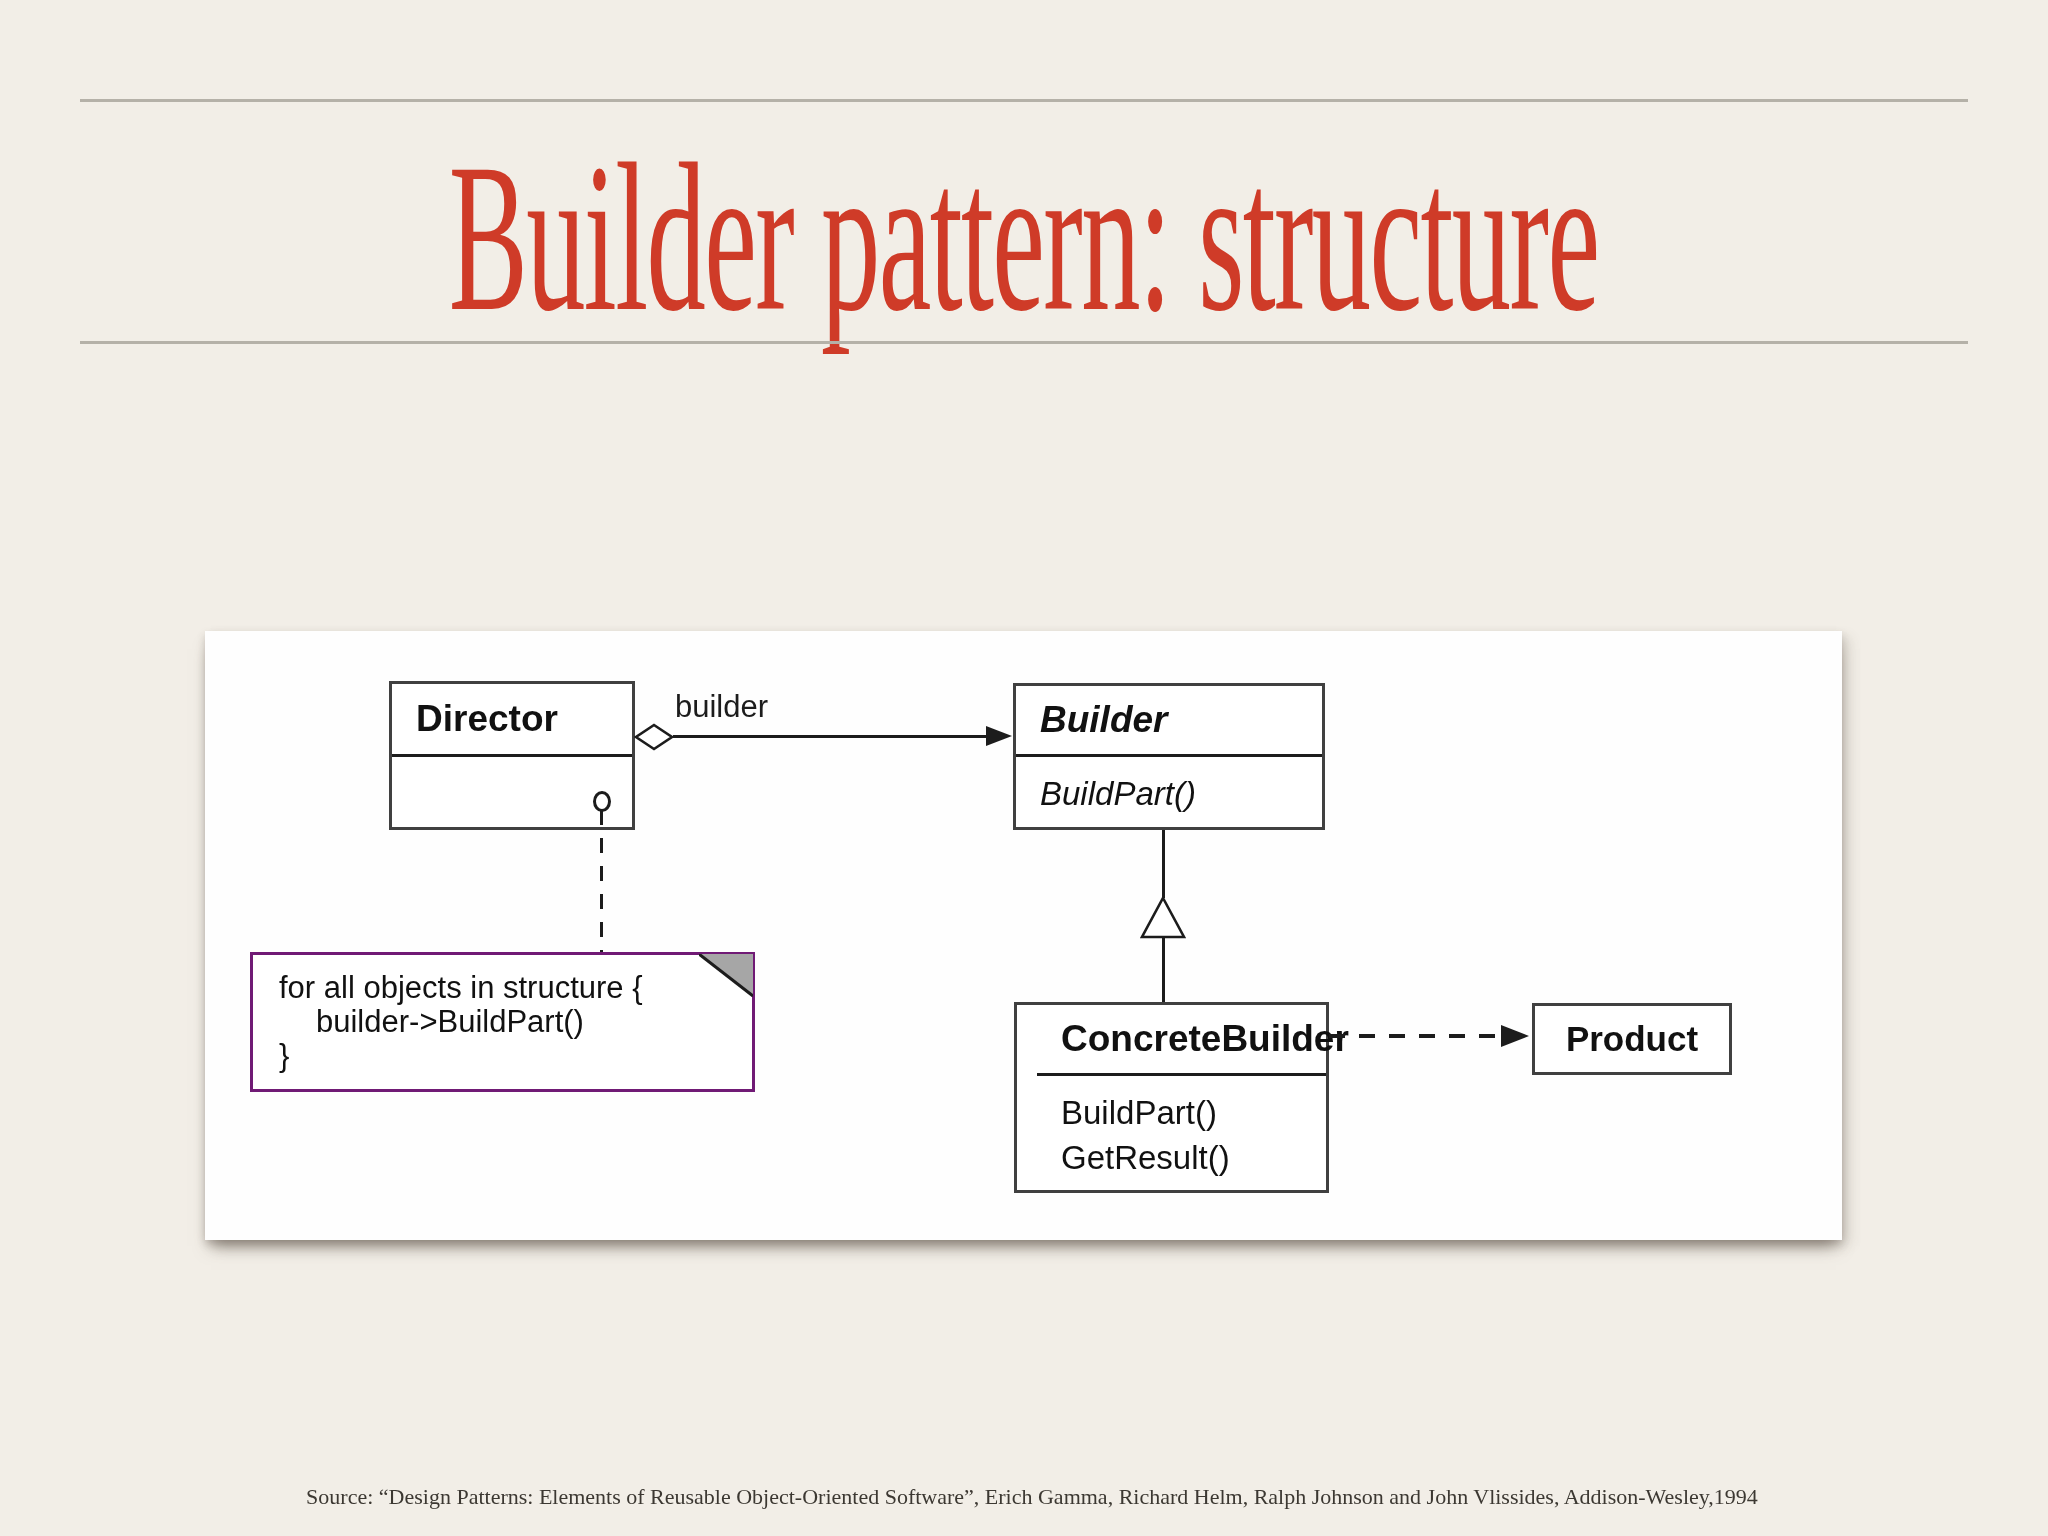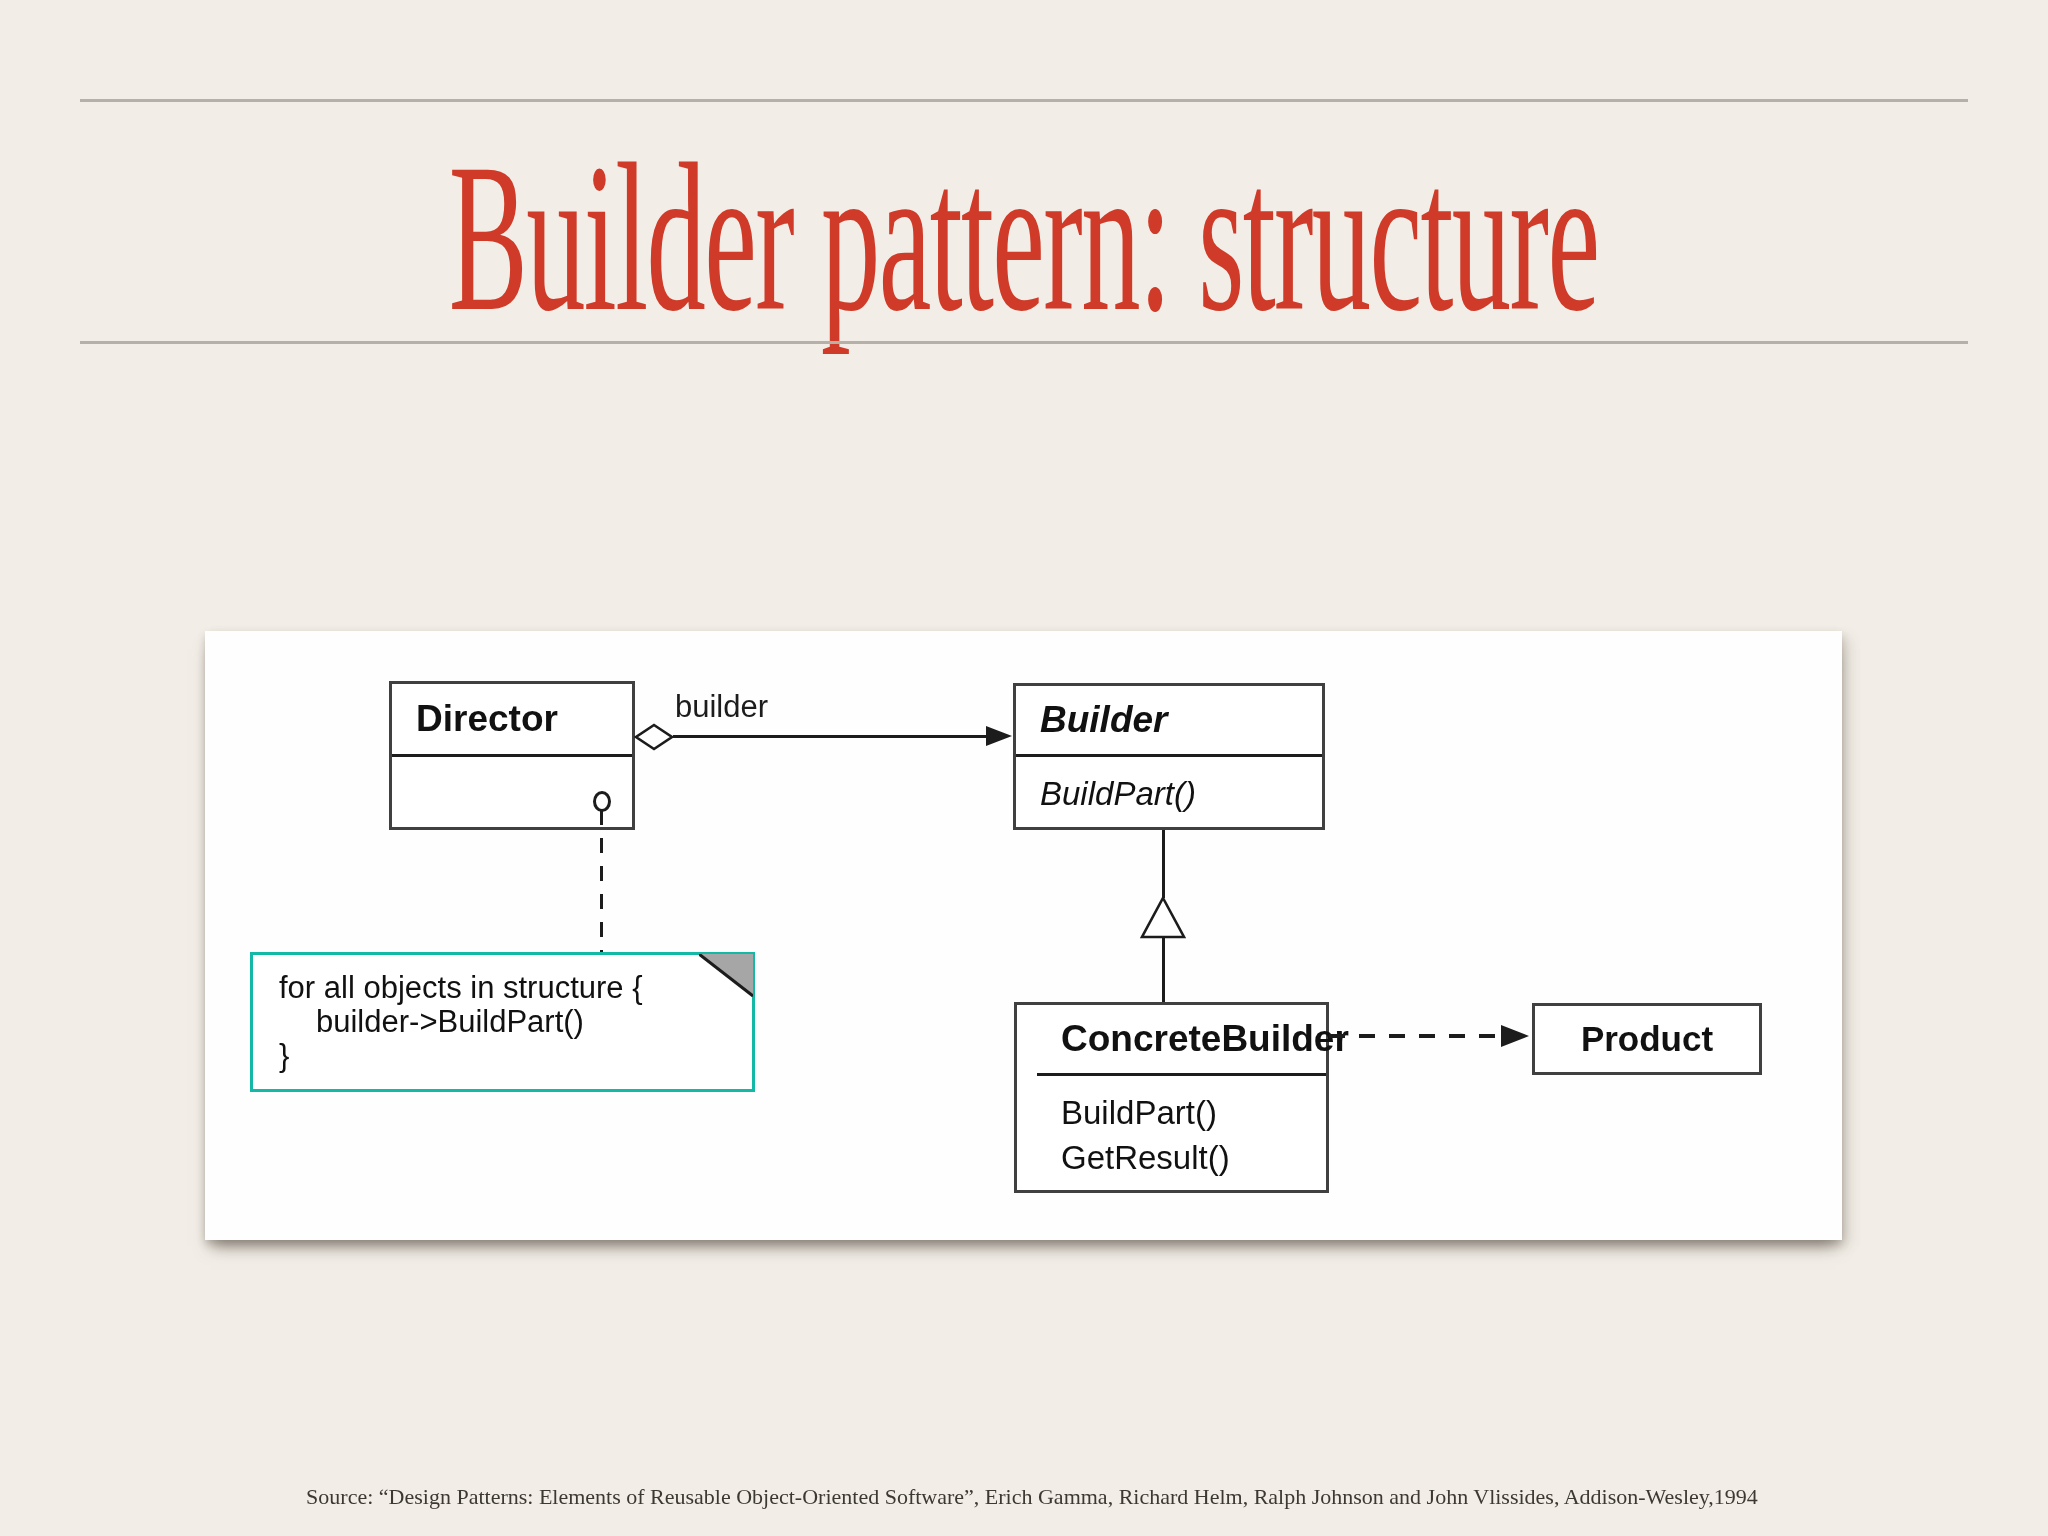--- a/index.html
+++ b/index.html
@@ -51,21 +51,21 @@
     padding-left:24px;
   }
   .uml-box .body{padding:14px 0 0 24px;font-size:33px;line-height:45px;}
   .abstract .hdr, .abstract .body{font-style:italic;}
   .box-director{left:184px;top:50px;width:246px;height:149px;}
   .box-director .hdr{height:73px;}
   .box-builder{left:808px;top:52px;width:312px;height:147px;}
   .box-builder .hdr{height:71px;}
   .box-concrete{left:809px;top:371px;width:315px;height:191px;padding-left:20px;}
   .box-concrete .hdr{height:71px;}
-  .box-product{left:1327px;top:372px;width:230px;height:72px;
+  .box-product{left:1327px;top:372px;width:200px;height:72px;
     display:flex;align-items:center;justify-content:center;
     font-weight:700;font-size:35px;}
   
   .agg-diamond{position:absolute;left:429px;top:92px;width:40px;height:28px;}
   .assoc-label{position:absolute;left:470px;top:58px;font-size:31px;color:#1c1c1c;}
   .assoc-line{position:absolute;left:468px;top:104px;width:327px;height:3px;background:#1c1c1c;}
   .assoc-arrowhead{
     position:absolute;left:781px;top:95px;width:0;height:0;
     border-left:26px solid #1c1c1c;
     border-top:10px solid transparent;border-bottom:10px solid transparent;
@@ -75,21 +75,21 @@
     position:absolute;left:388px;top:160px;width:12px;height:15px;
     border:3px solid #1c1c1c;border-radius:50%;background:#fff;
   }
   .dashed-vline{
     position:absolute;left:395px;top:179px;width:3px;height:142px;
     background:repeating-linear-gradient(180deg,#1c1c1c 0 15px,transparent 15px 28px);
   }
   
   .note{
     position:absolute;left:45px;top:321px;width:505px;height:140px;
-    background:#fff;border:3px solid #14b8a6;box-sizing:border-box;
+    background:#fff;border:3px solid #701a75;box-sizing:border-box;
     font-size:31px;line-height:34px;color:#111;
     padding:16px 0 0 26px;
   }
   .note .l2{padding-left:37px;}
   .note-fold{position:absolute;right:-1px;top:-1px;width:54px;height:46px;}
   
   .inh-line-upper{position:absolute;left:957px;top:199px;width:3px;height:68px;background:#1c1c1c;}
   .inh-triangle{position:absolute;left:934px;top:265px;width:48px;height:44px;}
   .inh-line-lower{position:absolute;left:957px;top:307px;width:3px;height:66px;background:#1c1c1c;}
   

